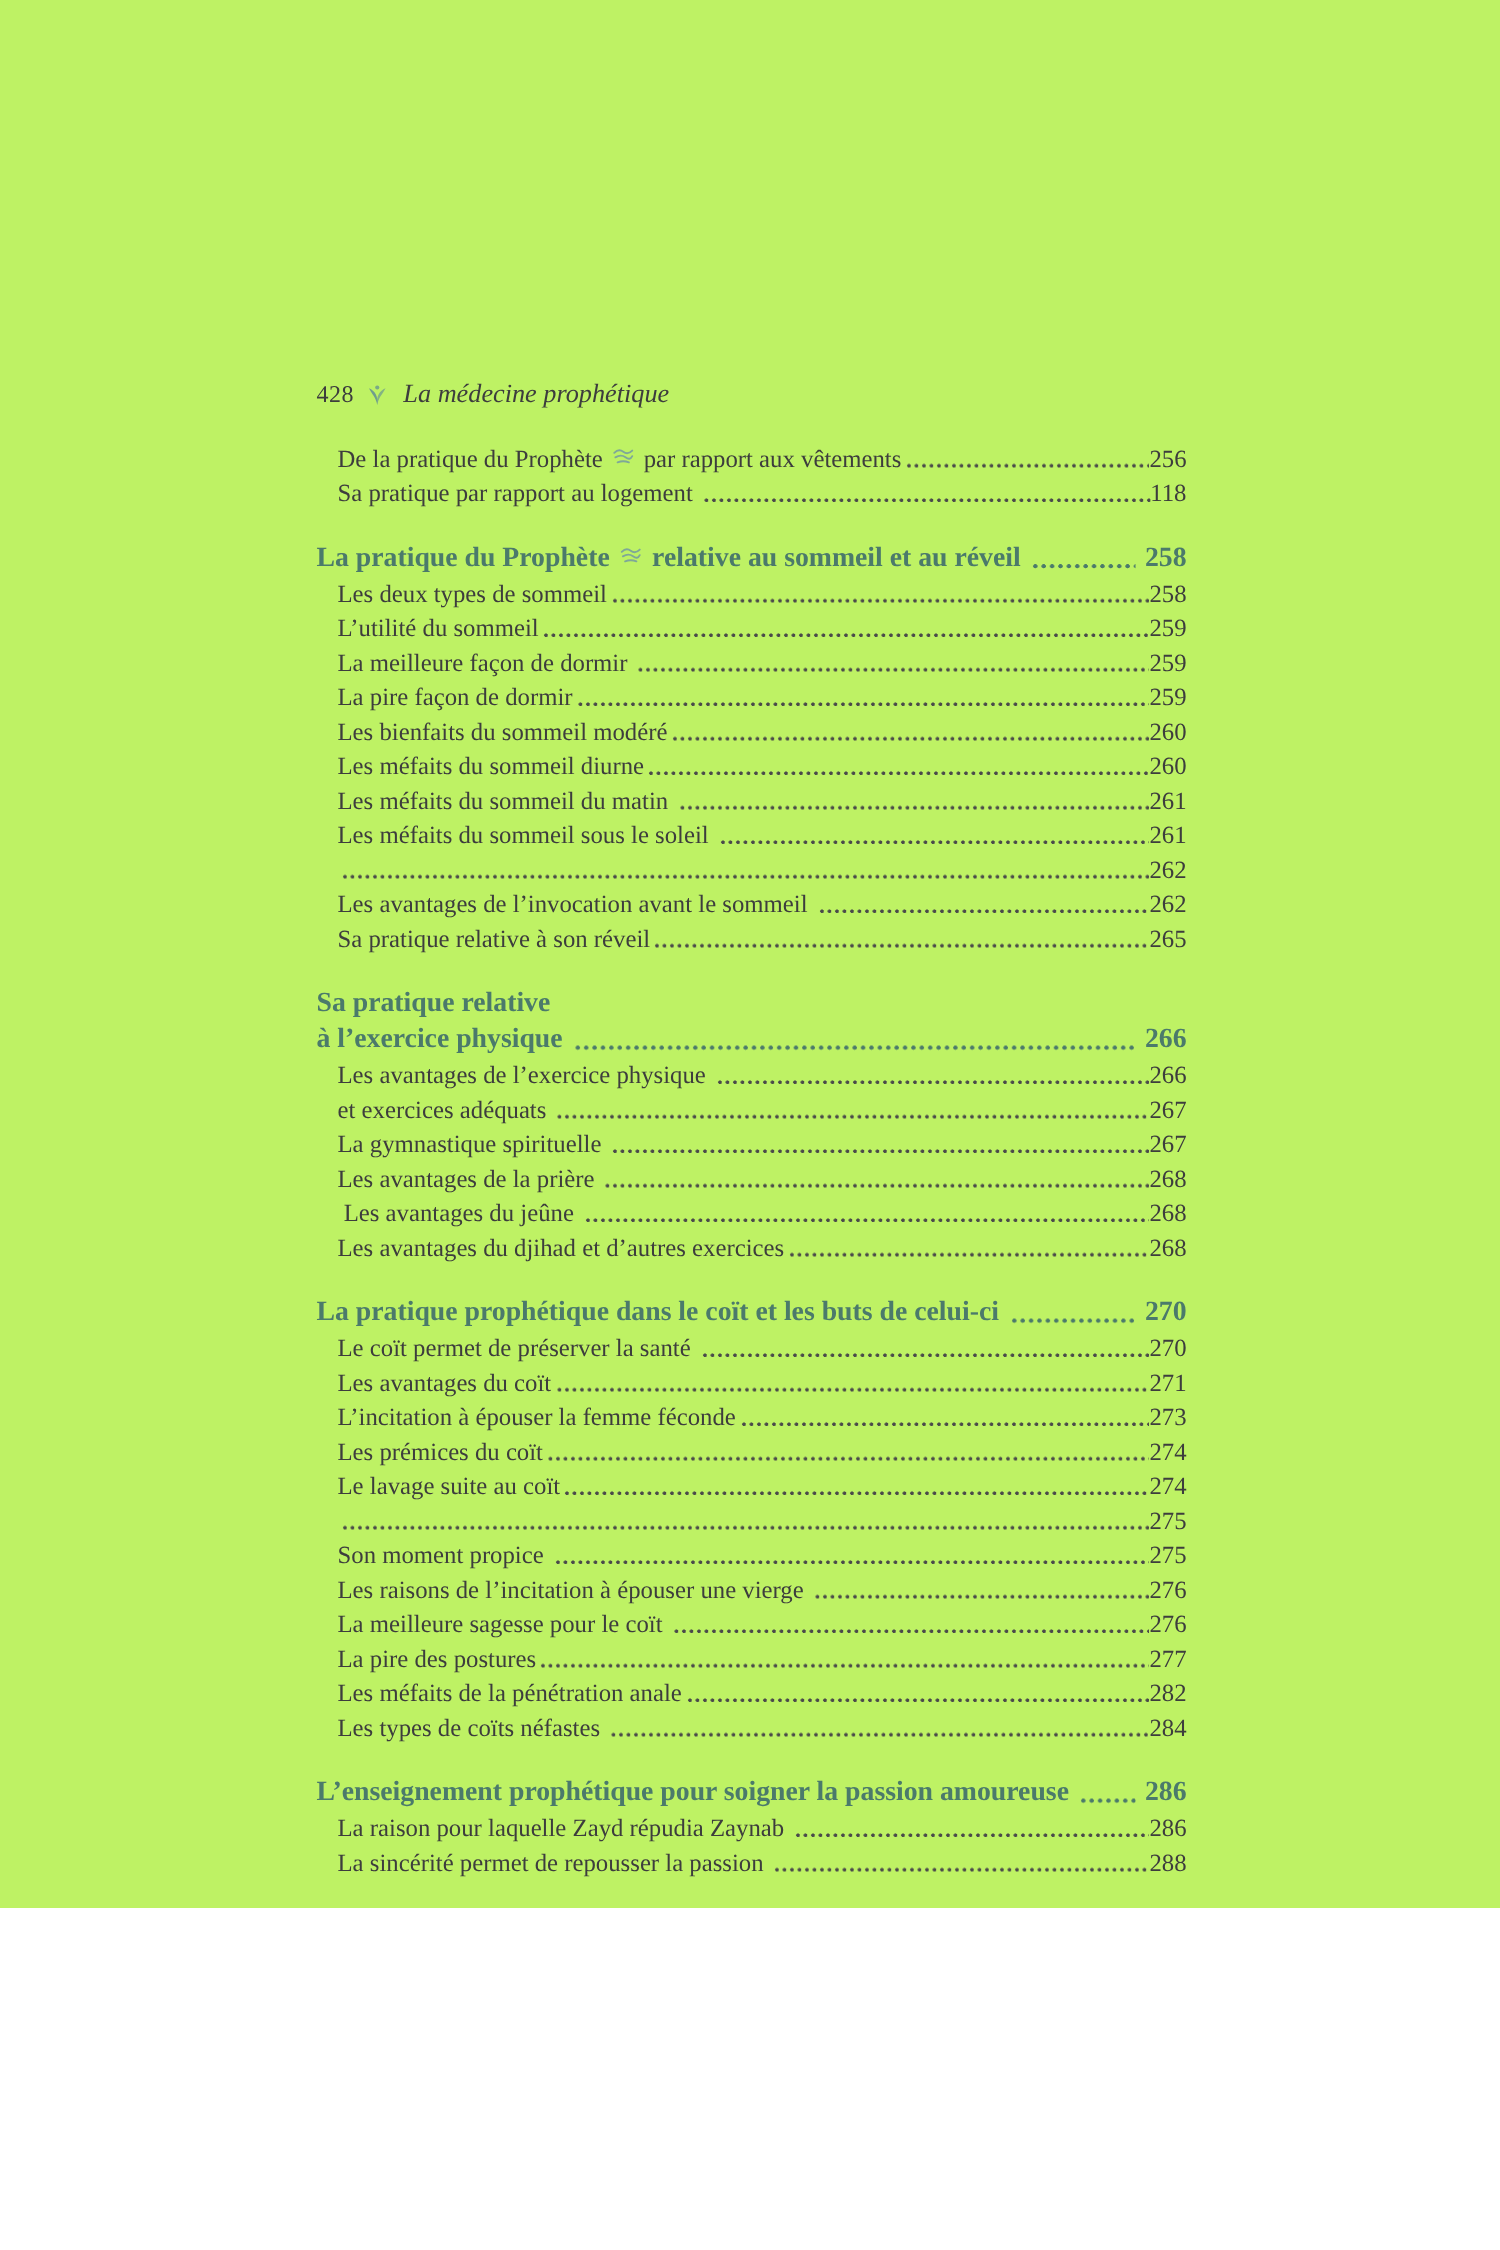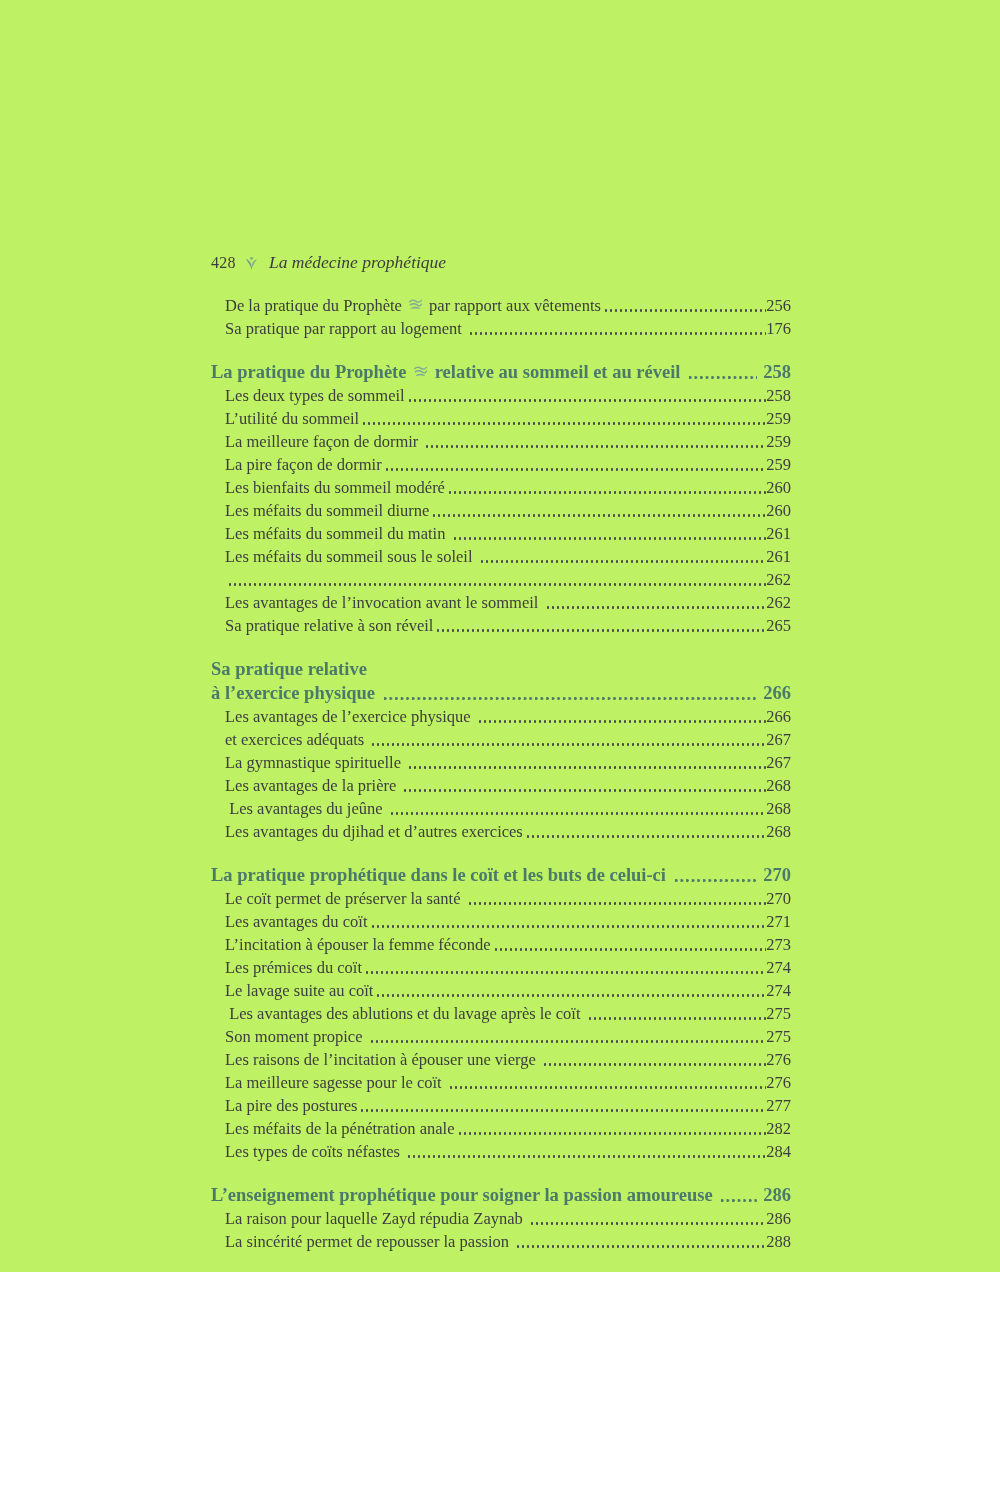--- a/index.html
+++ b/index.html
@@ -94,21 +94,21 @@
                     <path d="M3 9 Q8 6 12 9 T18 8"></path>
                     <path d="M5 13.5 Q10 11.5 15 13.5"></path>
                   </g>
                 </svg></span> par rapport aux vêtements</span>
     <span class="leader"></span>
     <span class="pagenum">256</span>
   </div>
           <div class="row entry">
     <span class="label">Sa pratique par rapport au logement </span>
     <span class="leader"></span>
-    <span class="pagenum">176</span>
+    <span class="pagenum">118</span>
   </div>
         </div>
         <div class="toc-section">
           <div class="row heading">
     <span class="label">La pratique du Prophète <span class="saw"><svg width="15" height="13" viewBox="0 0 20 17">
                   <g fill="none" stroke="#7fa898" stroke-width="1.7" stroke-linecap="round">
                     <path d="M2 5 Q6 1 10 4 T18 3"></path>
                     <path d="M3 9 Q8 6 12 9 T18 8"></path>
                     <path d="M5 13.5 Q10 11.5 15 13.5"></path>
                   </g>
@@ -237,21 +237,20 @@
     <span class="label">Les prémices du coït</span>
     <span class="leader"></span>
     <span class="pagenum">274</span>
   </div>
           <div class="row entry">
     <span class="label">Le lavage suite au coït</span>
     <span class="leader"></span>
     <span class="pagenum">274</span>
   </div>
           <div class="row entry">
-    <span class="label"> Les avantages des ablutions et du lavage après le coït </span>
     <span class="leader"></span>
     <span class="pagenum">275</span>
   </div>
           <div class="row entry">
     <span class="label">Son moment propice </span>
     <span class="leader"></span>
     <span class="pagenum">275</span>
   </div>
           <div class="row entry">
     <span class="label">Les raisons de l’incitation à épouser une vierge </span>

